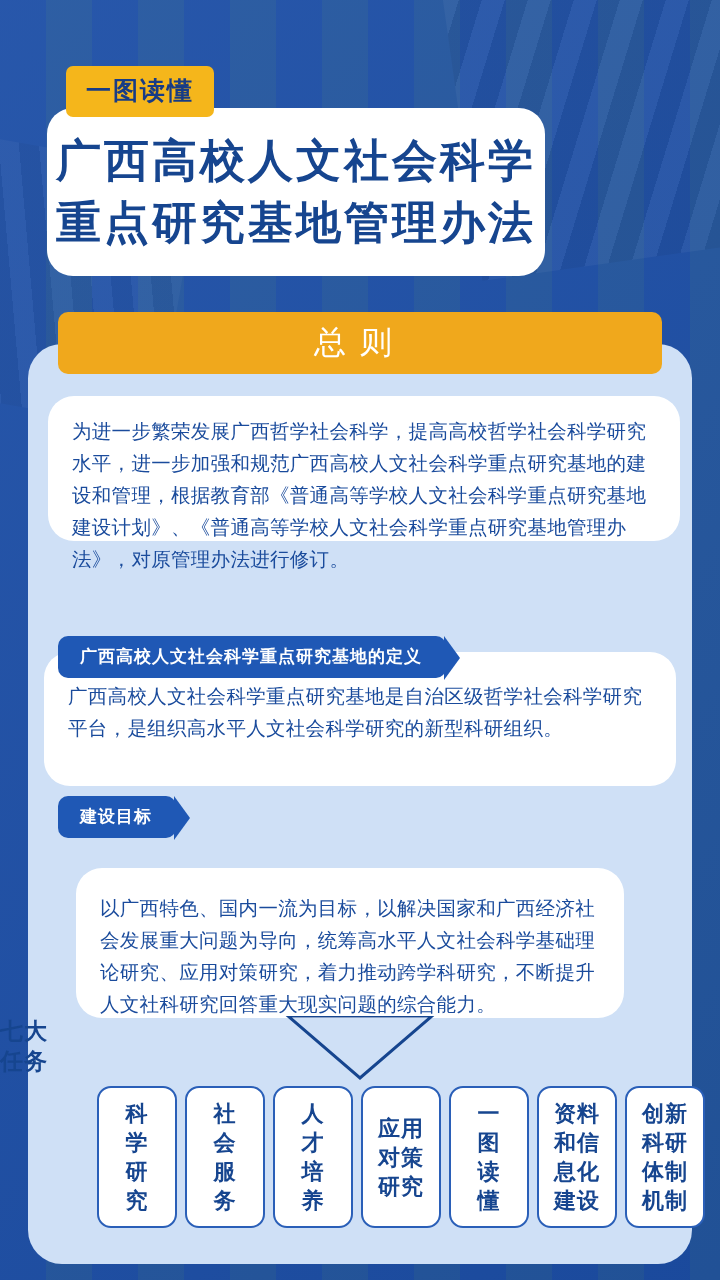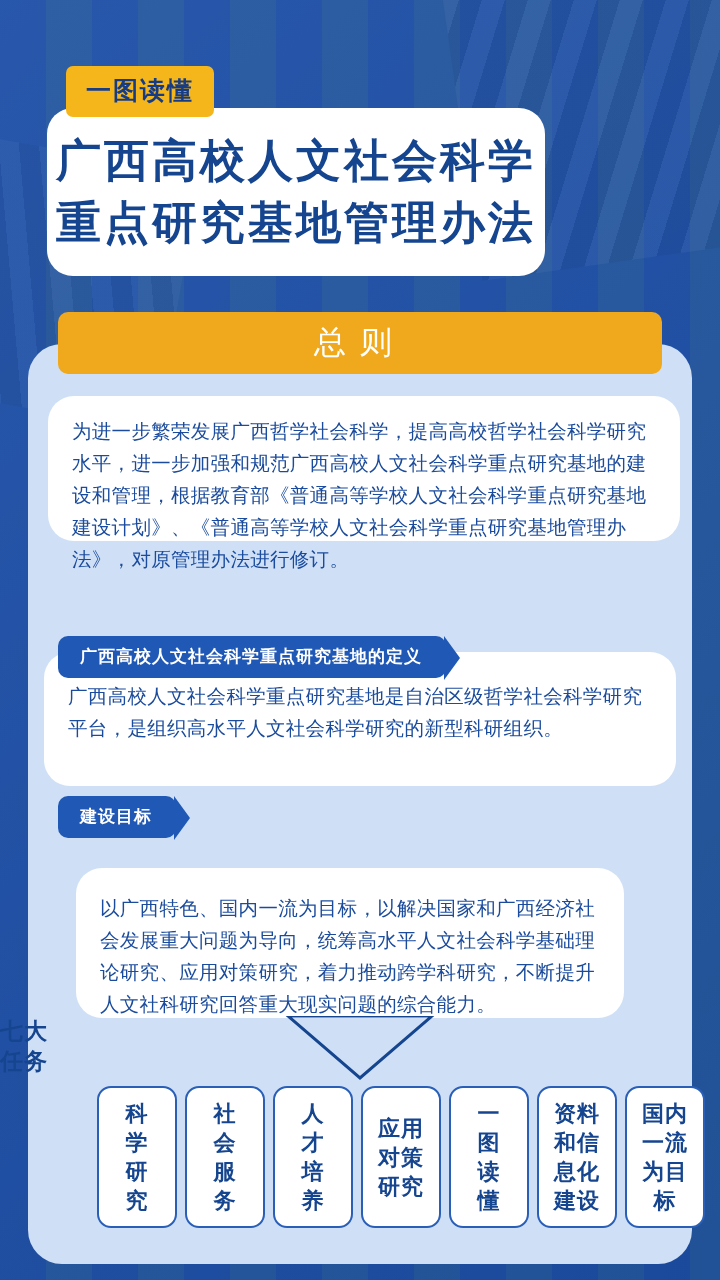--- a/index.html
+++ b/index.html
@@ -284,17 +284,17 @@
     <div class="task wide">
         <span>应用对策研究</span>
       </div>
     <div class="task">
         <span>一图读懂</span>
       </div>
     <div class="task wide">
         <span>资料和信息化建设</span>
       </div>
     <div class="task wide">
-        <span>国内一流为目标</span>
+        <span>创新科研体制机制</span>
       </div>
   </div>
 
 </div>
 
 </body></html>

